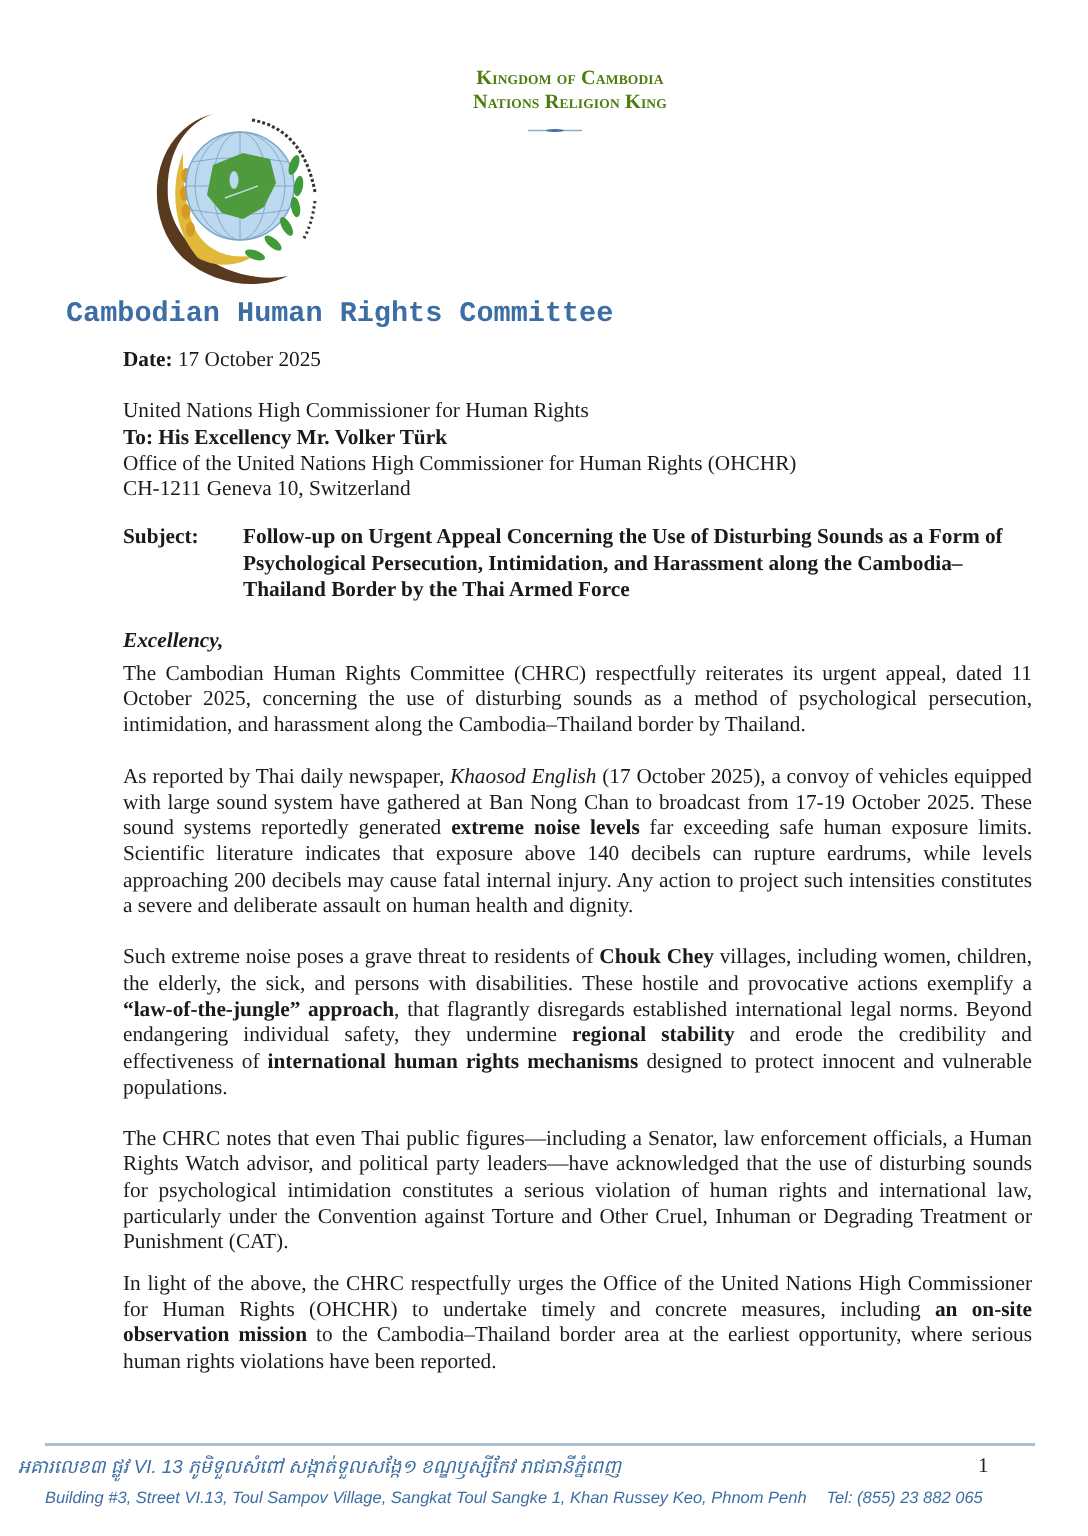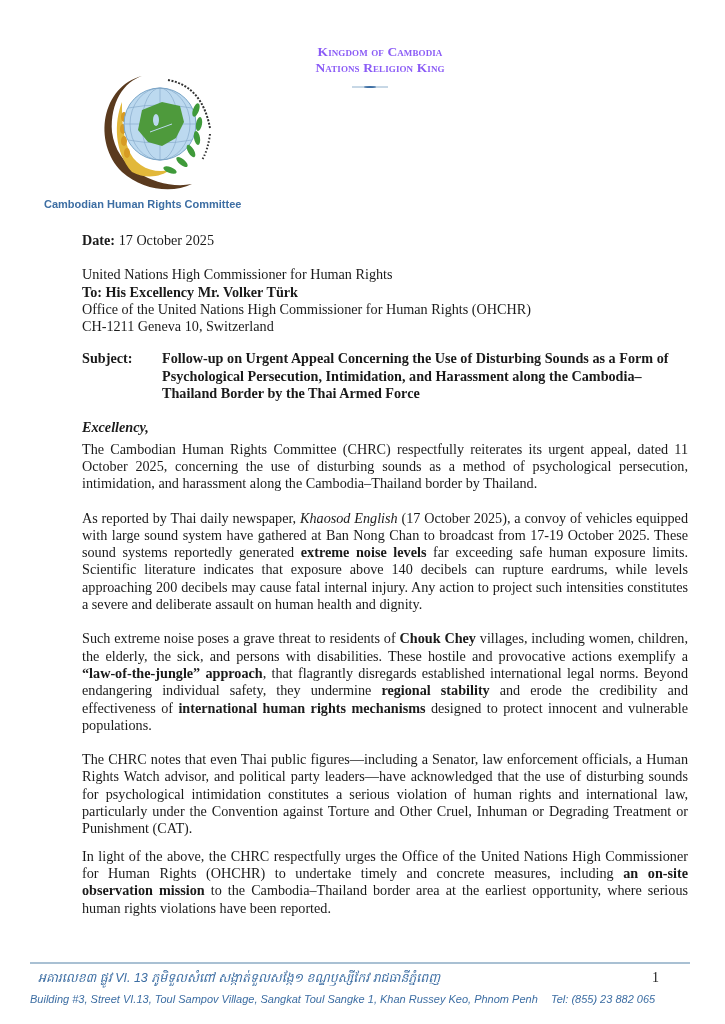--- a/index.html
+++ b/index.html
@@ -1,34 +1,34 @@
 <!DOCTYPE html>
 <html><head>
   <meta charset="utf-8">
   <style>
     * { margin: 0; padding: 0; box-sizing: border-box; }
     html, body { width: 725px; height: 1024px; background: #ffffff; overflow: hidden; }
     body { position: relative; font-family: "Liberation Serif", "DejaVu Serif", serif; color: #1a1a1a; }
 
     .kingdom {
       position: absolute; left: 290px; top: 44px; width: 180px;
-      text-align: center; color: #8b5cf6; font-weight: bold;
+      text-align: center; color: #4d7c0f; font-weight: bold;
       font-family: "Liberation Serif", serif; font-variant: small-caps;
       font-size: 13.5px; line-height: 16px; letter-spacing: 0.1px;
     }
     .kingdom-ornament {
       position: absolute; left: 352px; top: 86px; width: 36px; height: 2px;
     }
 
     .logo { position: absolute; left: 92px; top: 72px; width: 130px; height: 122px; }
 
     .org-name {
       position: absolute; left: 44px; top: 198px;
-      color: #3d6ea3; font-weight: bold; font-size: 11px;
-      font-family: Liberation Sans, sans-serif;
+      color: #3d6ea3; font-weight: bold; font-size: 19px;
+      font-family: Liberation Mono, monospace;
     }
 
     .content {
       position: absolute; left: 82px; top: 232px; width: 606px;
       font-size: 14.2px; line-height: 17.3px;
     }
     .content b { font-weight: bold; }
     .justify { text-align: justify; }
     .gap { margin-top: 17px; }
     .gap-s { margin-top: 12px; }
@@ -37,21 +37,21 @@
     .subject-label { font-weight: bold; width: 80px; flex: none; }
     .subject-text { font-weight: bold; flex: 1; }
 
     .salutation { font-style: italic; font-weight: bold; margin-top: 17px; }
 
     .footer-rule {
       position: absolute; left: 30px; top: 962px; width: 660px; height: 2px;
       background: #a9c0d3;
     }
     .footer-khmer {
-      position: absolute; left: 38px; top: 970px;
+      position: absolute; left: 12px; top: 970px;
       color: #3d6ea3; font-style: italic; font-size: 12.5px;
       font-family: "Liberation Sans", "DejaVu Sans", sans-serif;
     }
     .footer-addr {
       position: absolute; left: 30px; top: 993px;
       color: #3d6ea3; font-style: italic; font-size: 11px;
       font-family: "Liberation Sans", "DejaVu Sans", sans-serif;
     }
     .footer-tel {
       position: absolute; left: 551px; top: 993px;

